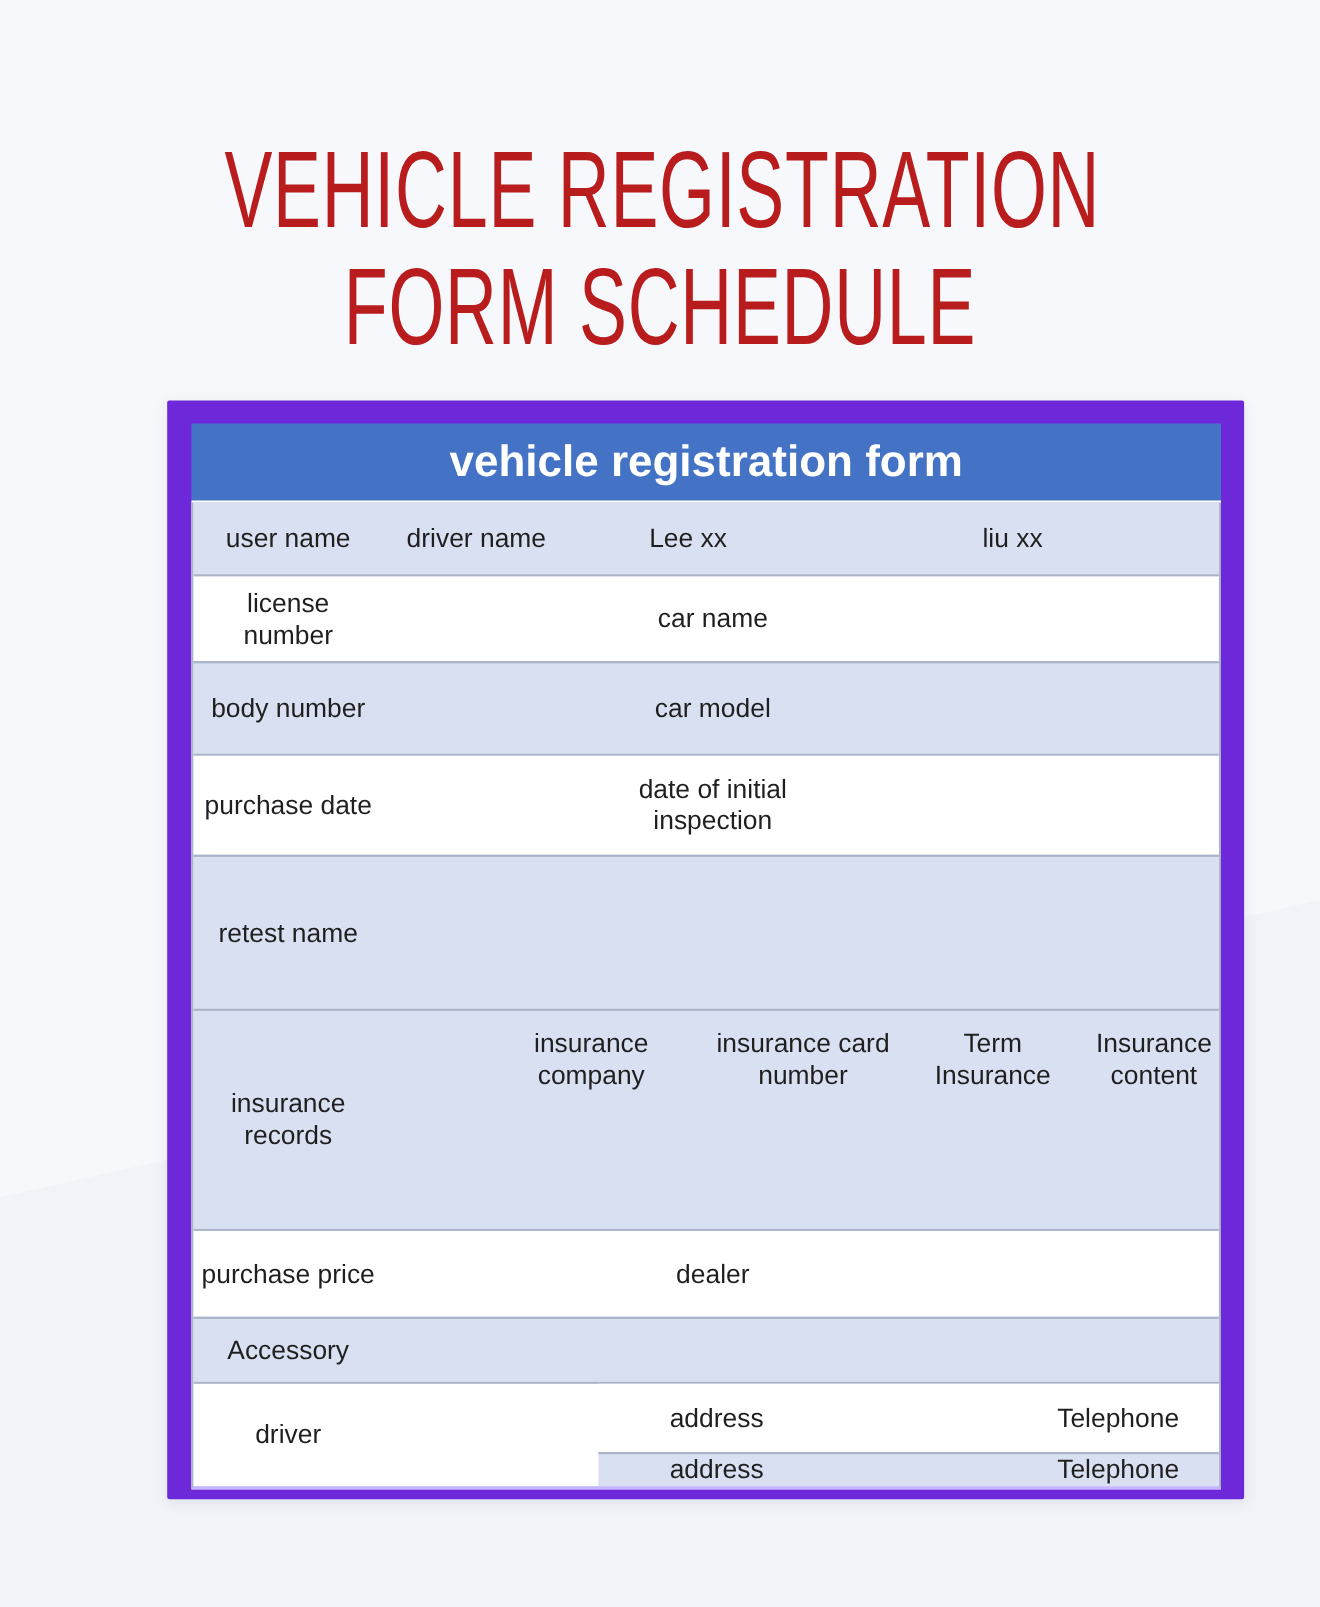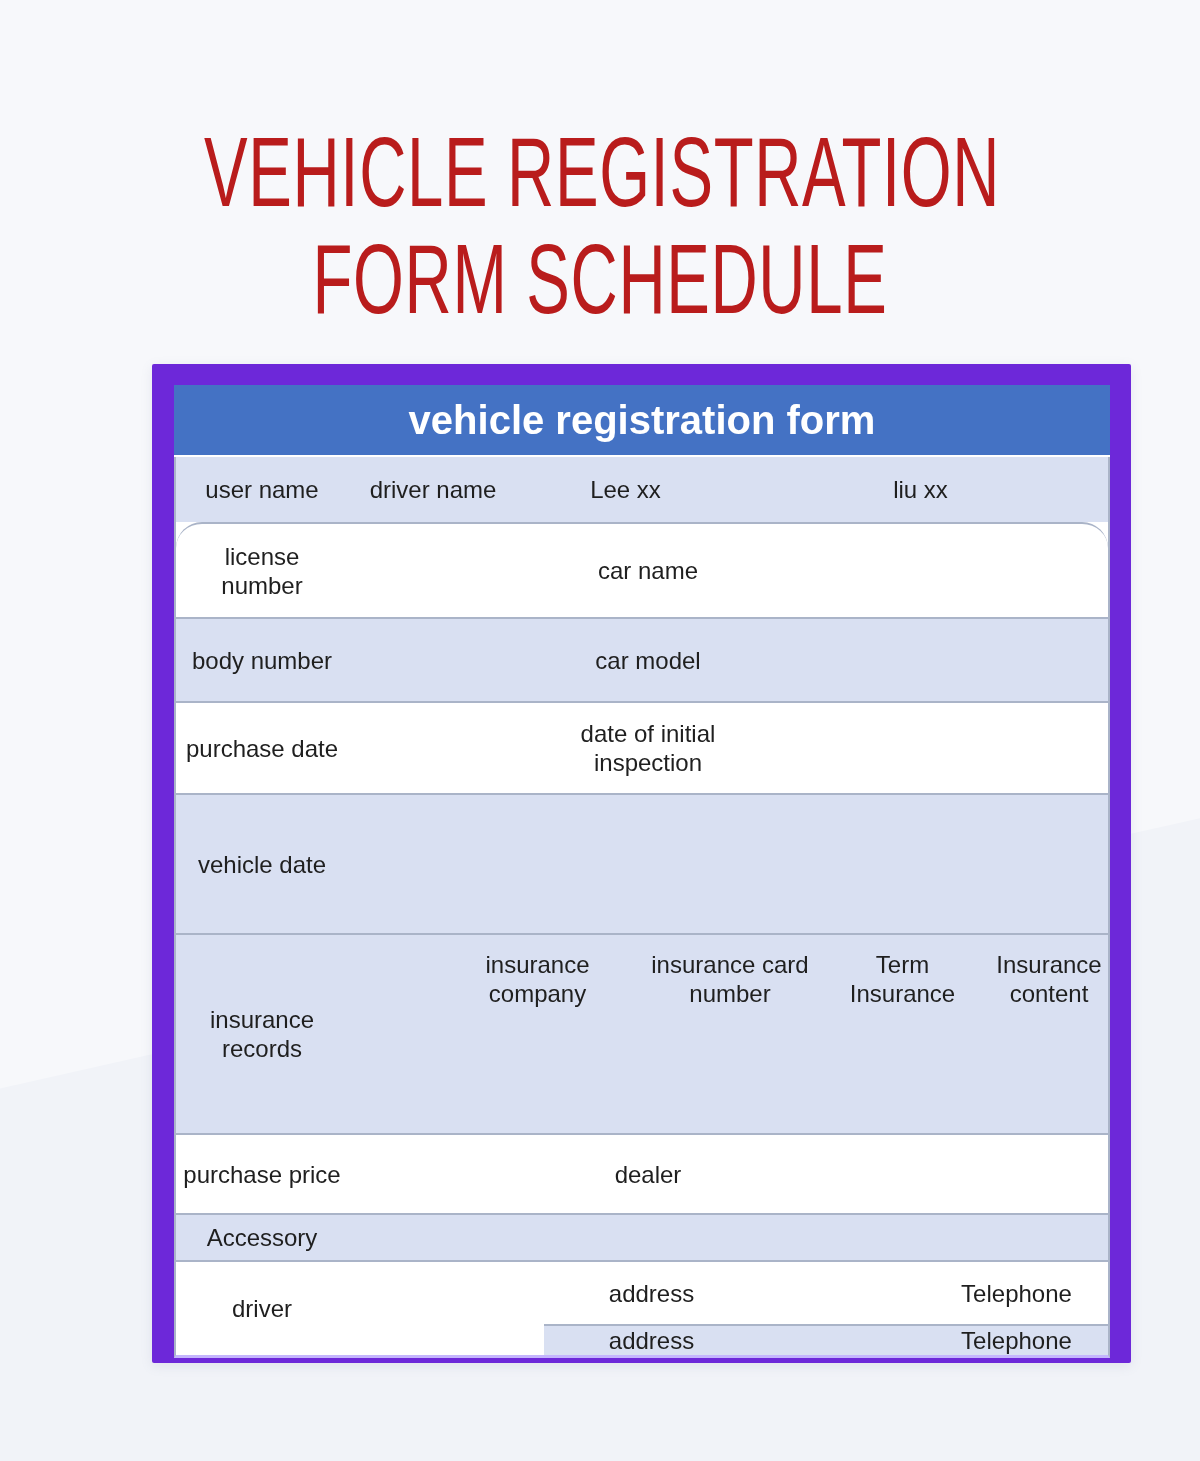--- a/index.html
+++ b/index.html
@@ -72,27 +72,27 @@
     padding:0 2px;
   }
   .c1 { width:172px; flex:0 0 172px; }
   .c2 { width:215px; flex:0 0 215px; }
   .c3 { width:170px; flex:0 0 170px; }
   .c4 { width:175px; flex:0 0 175px; }
   .c5 { flex:1 1 auto; }
   .c45 { flex:1 1 auto; }
 
   .r-user    { height:65px; }
-  .r-license { height:95px;border-radius:26px; }
+  .r-license { height:79px; }
   .r-body    { height:84px; }
   .r-pdate   { height:92px; }
   .r-retest  { height:140px; }
   .r-insur   { height:200px; }
   .r-price   { height:80px; }
-  .r-access  { height:47px; }
+  .r-access  { height:59px; }
   .r-driver  { flex:1 1 auto; }
 
   .wrap-narrow { display:inline-block; max-width:120px; }
   .hw-company  { display:inline-block; max-width:132px; }
   .hw-card     { display:inline-block; max-width:158px; }
   .hw-term     { display:inline-block; max-width:110px; }
   .hw-content  { display:inline-block; max-width:114px; }
 
   .right-col { flex:1 1 auto; display:flex; flex-direction:column;align-items:flex-end; }
 
@@ -150,21 +150,21 @@
       </div>
 
       <div class="row r-pdate white">
         <div class="cell c1">purchase date</div>
         <div class="cell c2"></div>
         <div class="cell c3">date of initial inspection</div>
         <div class="cell c45"></div>
       </div>
 
       <div class="row r-retest blue">
-        <div class="cell c1">vehicle date</div>
+        <div class="cell c1">retest name</div>
         <div class="right-col">
           <div class="retest-top"></div>
           <div class="retest-box"></div>
         </div>
       </div>
 
       <div class="row r-insur blue">
         <div class="cell c1">
           <span class="wrap-narrow">insurance records</span>
         </div>

